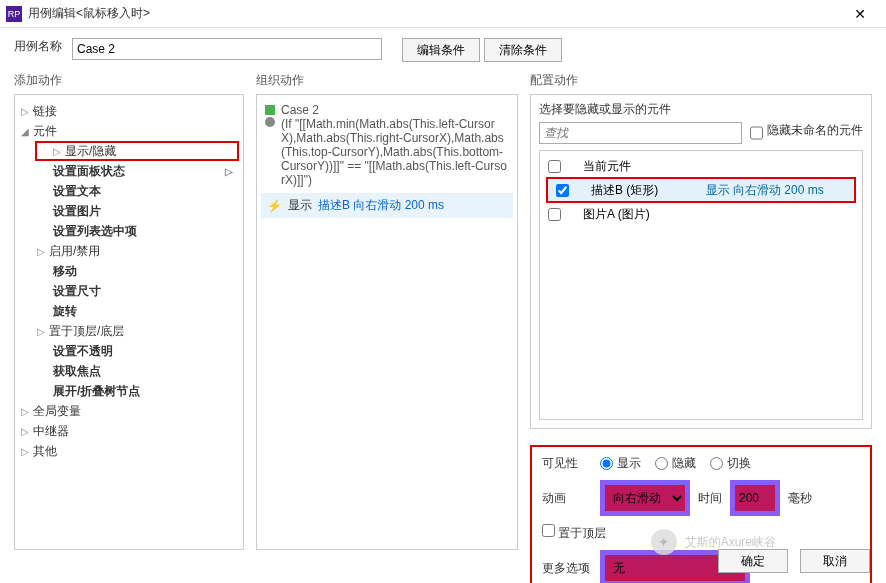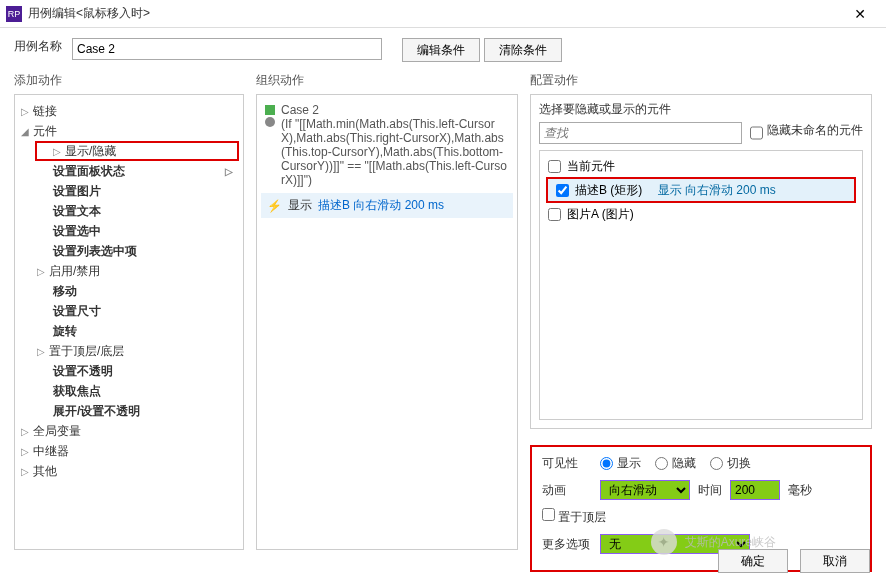--- a/index.html
+++ b/index.html
@@ -38,29 +38,29 @@
 .action-row { display: flex; align-items: center; gap: 6px; padding: 4px 6px; margin-top: 4px; background: #e9f3fb; }
 .bolt { color: #c7b04d; font-size: 12px; }
 .action-row .a1 { color: #333; }
 .action-row .a2 { color: #0066cc; }
 .col3 .section1 { border: 1px solid #ccc; padding: 6px 8px 8px; }
 .sec-title { color: #333; margin-bottom: 4px; }
 .searchrow { display: flex; gap: 8px; align-items: center; margin-bottom: 6px; }
 .searchrow input { flex: 1; height: 22px; border: 1px solid #aaa; padding: 0 4px; font-style: italic; color: #777; }
 .searchrow label { display: flex; gap: 4px; color: #333; }
 .widget-list { border: 1px solid #ccc; height: 270px; padding: 4px 0; overflow: auto; }
-.wrow { display: flex; align-items: center; height: 22px; padding: 0 8px; gap: 6px; }
+.wrow { display: flex; align-items: center; height: 22px; padding: 0 8px; gap: 22px; }
 .wrow input[type=checkbox] { width: 13px; height: 13px; }
 .wrow.selected { background: #e3f1fa; }
 .wrow .blue { color: #0369a1; }
 .wrow-wrap { margin: 0 6px; }
 .col3 .section2 { border: 2px solid #d00; margin-top: 16px; padding: 8px 10px; }
 .form-row { display: flex; align-items: center; gap: 8px; margin-bottom: 8px; color: #333; }
 .form-row .lbl { width: 50px; }
-select, input.num { height: 20px; border: 1px solid #8b5cf6; background: #84cc16; padding: 0 4px; }
+select, input.num { height: 36px; border: 5px solid #8b5cf6; background: #be185d; padding: 0 4px; }
 select { width: 90px; }
 input.num { width: 50px; }
 .radio-group { display: flex; gap: 14px; }
 .radio-group label { display: flex; align-items: center; gap: 4px; }
 .footer { position: absolute; bottom: 10px; right: 16px; display: flex; gap: 12px; }
 .footer .btn { width: 70px; }
 .watermark { position: absolute; bottom: 28px; right: 110px; display: flex; align-items: center; gap: 8px; color: #bbb; font-size: 16px; opacity: .8; pointer-events: none; }
 .watermark .wicon { width: 26px; height: 26px; border-radius: 50%; background: #dcdcdc; display:flex; align-items:center; justify-content:center; color:#aaa; font-size:14px;}
 </style>
 </head>
@@ -96,29 +96,26 @@
         </div>
       <div class="tree-row l2 red-boxed">
           <span class="arrow">▷</span>
           <span>显示/隐藏</span>
         </div>
       <div class="tree-row l3">
           <span>设置面板状态</span>
           <span class="sub">▷</span>
         </div>
       <div class="tree-row l3">
+          <span>设置文本</span>
+        </div>
+      <div class="tree-row l3">
           <span>设置图片</span>
         </div>
       <div class="tree-row l3">
-          <span>设置文本</span>
-        </div>
-      <div class="tree-row l3">
-          <span>设置选中</span>
-        </div>
-      <div class="tree-row l3">
           <span>设置列表选中项</span>
         </div>
       <div class="tree-row l2">
           <span class="arrow">▷</span>
           <span>启用/禁用</span>
         </div>
       <div class="tree-row l3">
           <span>移动</span>
         </div>
       <div class="tree-row l3">
@@ -131,21 +128,21 @@
           <span class="arrow">▷</span>
           <span>置于顶层/底层</span>
         </div>
       <div class="tree-row l3">
           <span>设置不透明</span>
         </div>
       <div class="tree-row l3">
           <span>获取焦点</span>
         </div>
       <div class="tree-row l3">
-          <span>展开/设置不透明</span>
+          <span>展开/折叠树节点</span>
         </div>
       <div class="tree-row">
           <span class="arrow">▷</span>
           <span>全局变量</span>
         </div>
       <div class="tree-row">
           <span class="arrow">▷</span>
           <span>中继器</span>
         </div>
       <div class="tree-row">

